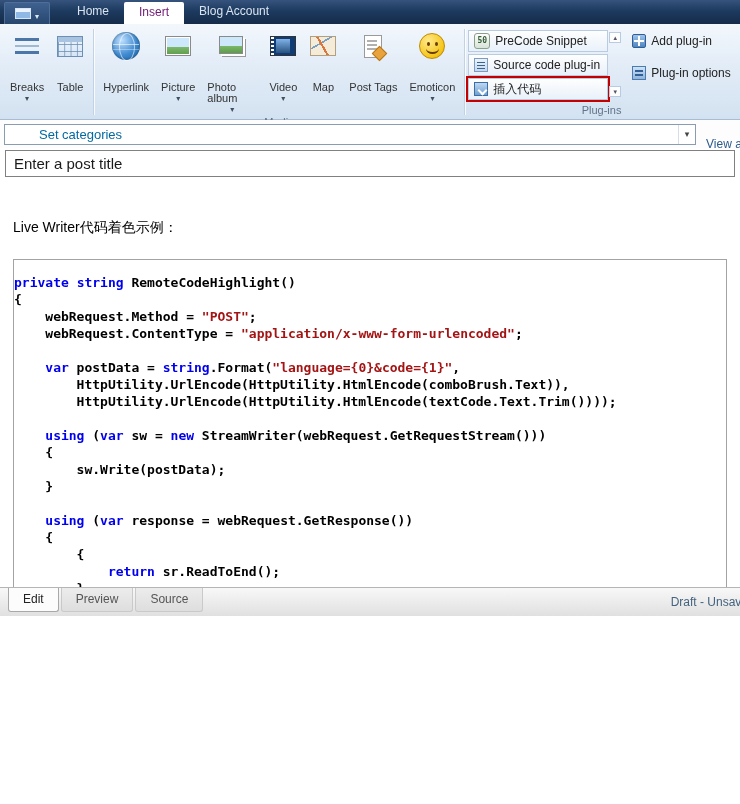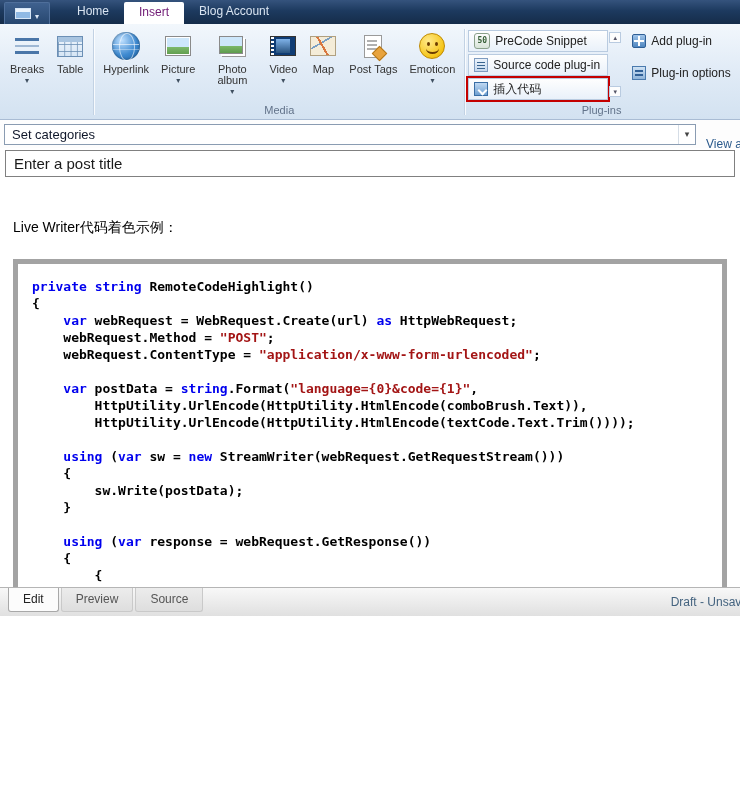--- a/index.html
+++ b/index.html
@@ -19,21 +19,21 @@
 
   
   .ribbon { height:96px; flex:0 0 96px; background:linear-gradient(#f2f7fc,#e2ecf7 45%,#d3e2f1); border-bottom:1px solid #a9bcd4; display:flex; align-items:stretch; padding:1px 2px 0 2px; }
   .group { display:flex; flex-direction:column; padding:1px 2px; }
   .gbody { flex:1; display:flex; align-items:stretch; }
   .glabel { height:15px; text-align:center; font-size:11px; color:#62738a; line-height:14px; }
   .vsep { width:1px; background:#c2d2e4; margin:4px 1px 4px 1px; box-shadow:1px 0 0 rgba(255,255,255,.8); }
 
   .bigbtn { min-width:40px; padding:3px 5px 1px 5px; display:flex; flex-direction:column; align-items:center; cursor:pointer; border:1px solid transparent; border-radius:2px; }
   .iconwrap { height:32px; display:flex; align-items:center; justify-content:center; }
-  .blabel { font-size:11px; line-height:11px; color:#333; text-align:center; max-width:50px; margin-top:2px; }
+  .blabel { font-size:11px; line-height:11px; color:#333; text-align:left; max-width:50px; margin-top:20px; }
   .dd-caret { margin-top:2px; }
   .dd-caret::after { content:"▾"; font-size:8px; line-height:7px; color:#3f4f60; display:block; }
 
   
   .icon-breaks { width:24px; height:20px; display:block; background:
       linear-gradient(#4a76a8,#4a76a8) 0 2px/24px 3px no-repeat,
       linear-gradient(#9fb8d4,#9fb8d4) 0 9px/24px 2px no-repeat,
       linear-gradient(#4a76a8,#4a76a8) 0 15px/24px 3px no-repeat; }
   .icon-table { width:26px; height:21px; display:block; border:1px solid #6b8fb5; background:
       linear-gradient(#a8c4e0,#a8c4e0) 0 0/100% 5px no-repeat,
@@ -84,31 +84,31 @@
   .icon-insertcode::before { content:""; position:absolute; left:4px; top:4px; width:5px; height:5px; border-left:2px solid #fff; border-bottom:2px solid #fff; transform:rotate(-45deg); }
   .icon-addplugin { width:14px; height:14px; display:block; position:relative; border-radius:2px; background:linear-gradient(#9fc4ea,#4f86c0); border:1px solid #2f5f96; }
   .icon-addplugin::before { content:""; position:absolute; left:5px; top:1px; width:2px; height:10px; background:#fff; }
   .icon-addplugin::after { content:""; position:absolute; left:1px; top:5px; width:10px; height:2px; background:#fff; }
   .icon-pluginoptions { width:14px; height:14px; display:block; position:relative; background:linear-gradient(#cfe2f4,#8fb4da); border:1px solid #4a7aae; }
   .icon-pluginoptions::before { content:""; position:absolute; left:2px; top:3px; width:8px; height:2px; background:#2f5f96; box-shadow:0 4px 0 #2f5f96; }
 
   
   .catrow { flex:0 0 28px; height:28px; display:flex; align-items:center; gap:10px; padding:3px 0 3px 4px; background:#fdfdfd; }
   .combo { flex:1; height:21px; border:1px solid #8a9cb2; background:#fff; display:flex; align-items:center; cursor:pointer; }
-  .combo-value { flex:1; font-size:13px; color:#0f172a; padding:0 7px; }
+  .combo-value { flex:1; font-size:13px; color:#0369a1; padding:0 7px;margin-left:27px; }
   .combo-arrow { width:17px; align-self:stretch; display:flex; align-items:center; justify-content:center; border-left:1px solid #d5dde6; }
   .combo-arrow::after { content:"▾"; font-size:9px; color:#444; }
   .viewlink { flex:0 0 34px; width:34px; overflow:hidden; white-space:nowrap; font-size:12px; color:#2b5a8c; cursor:pointer;margin-top:19px; }
 
   
   .title-row { padding:2px 5px 4px 5px; }
   .title-input { width:100%; height:27px; border:1px solid #808080; font-family:"Liberation Sans",sans-serif; font-size:15px; color:#1a1a1a; padding:2px 8px; outline:none; background:#fff; }
   .editor-canvas { flex:1; background:#fff; padding:6px 13px 0 13px; overflow:hidden; }
   .intro { margin-top:32px; font-size:14px; color:#000; }
-  .code-block { margin-top:22px; border:5px solid #a3a3a3; padding:14px 10px 18px 14px; font-family:"DejaVu Sans Mono",monospace; font-size:13px; font-weight:bold; line-height:17px; color:#000; overflow:hidden; }
+  .code-block { margin-top:22px; border:1px solid #a3a3a3; padding:14px 10px 18px 0; font-family:"DejaVu Sans Mono",monospace; font-size:13px; font-weight:bold; line-height:17px; color:#000; overflow:hidden; }
   .code-line { white-space:pre; }
   .tok-k { color:#0000ee; }
   .tok-s { color:#a31515; }
   .tok-p { color:#000; }
   .text-caret { margin-top:26px; width:2px; height:23px; background:#000; }
 
   
   .statusbar { flex:0 0 29px; height:29px; border-top:1px solid #b5b5b5; background:linear-gradient(#f8f8f8,#e0e0e0); display:flex; align-items:flex-start; padding-left:8px; overflow:hidden; }
   .sb-tab { padding:4px 14px 5px 14px; font-size:12px; color:#555; cursor:pointer; border:1px solid #c9c9c9; border-top:none; border-radius:0 0 3px 3px; background:linear-gradient(#ececec,#dedede); margin-right:2px; }
   .sb-tab.active { background:#fcfcfc; border-color:#a8a8a8; color:#222; }
@@ -254,36 +254,36 @@
 
   <div class="title-row">
     <input class="title-input" type="text" value="Enter a post title" style="">
   </div>
 
   <div class="editor-canvas">
     <div class="intro">Live Writer代码着色示例：</div>
     <div class="code-block">
         <div class="code-line"><span class="tok-k">private</span><span class="tok-p"> </span><span class="tok-k">string</span><span class="tok-p"> RemoteCodeHighlight()</span></div>
         <div class="code-line"><span class="tok-p">{</span></div>
-        <div class="code-line"><span class="tok-p">    </span><span class="tok-k">var</span><span class="tok-p"> webRequest = WebRequest.Create(url) </span><span class="tok-k">as</span><span class="tok-p"> HttpWebRequest;</span></div>
         <div class="code-line"><span class="tok-p">    webRequest.Method = </span><span class="tok-s">"POST"</span><span class="tok-p">;</span></div>
         <div class="code-line"><span class="tok-p">    webRequest.ContentType = </span><span class="tok-s">"application/x-www-form-urlencoded"</span><span class="tok-p">;</span></div>
         <div class="code-line">&nbsp;</div>
         <div class="code-line"><span class="tok-p">    </span><span class="tok-k">var</span><span class="tok-p"> postData = </span><span class="tok-k">string</span><span class="tok-p">.Format(</span><span class="tok-s">"language={0}&amp;code={1}"</span><span class="tok-p">,</span></div>
         <div class="code-line"><span class="tok-p">        HttpUtility.UrlEncode(HttpUtility.HtmlEncode(comboBrush.Text)),</span></div>
         <div class="code-line"><span class="tok-p">        HttpUtility.UrlEncode(HttpUtility.HtmlEncode(textCode.Text.Trim())));</span></div>
         <div class="code-line">&nbsp;</div>
         <div class="code-line"><span class="tok-p">    </span><span class="tok-k">using</span><span class="tok-p"> (</span><span class="tok-k">var</span><span class="tok-p"> sw = </span><span class="tok-k">new</span><span class="tok-p"> StreamWriter(webRequest.GetRequestStream()))</span></div>
         <div class="code-line"><span class="tok-p">    {</span></div>
         <div class="code-line"><span class="tok-p">        sw.Write(postData);</span></div>
         <div class="code-line"><span class="tok-p">    }</span></div>
         <div class="code-line">&nbsp;</div>
         <div class="code-line"><span class="tok-p">    </span><span class="tok-k">using</span><span class="tok-p"> (</span><span class="tok-k">var</span><span class="tok-p"> response = webRequest.GetResponse())</span></div>
         <div class="code-line"><span class="tok-p">    {</span></div>
         <div class="code-line"><span class="tok-p">        {</span></div>
+        <div class="code-line"><span class="tok-p">            </span><span class="tok-k">return</span><span class="tok-p"> sr.ReadToEnd();</span></div>
         <div class="code-line"><span class="tok-p">        }</span></div>
         <div class="code-line"><span class="tok-p">    }</span></div>
         <div class="code-line"><span class="tok-p">}</span></div>
       </div>
     <div class="text-caret"></div>
   </div>
 
   <div class="statusbar">
     <div class="sb-tab active">Edit</div>
     <div class="sb-tab">Preview</div>

